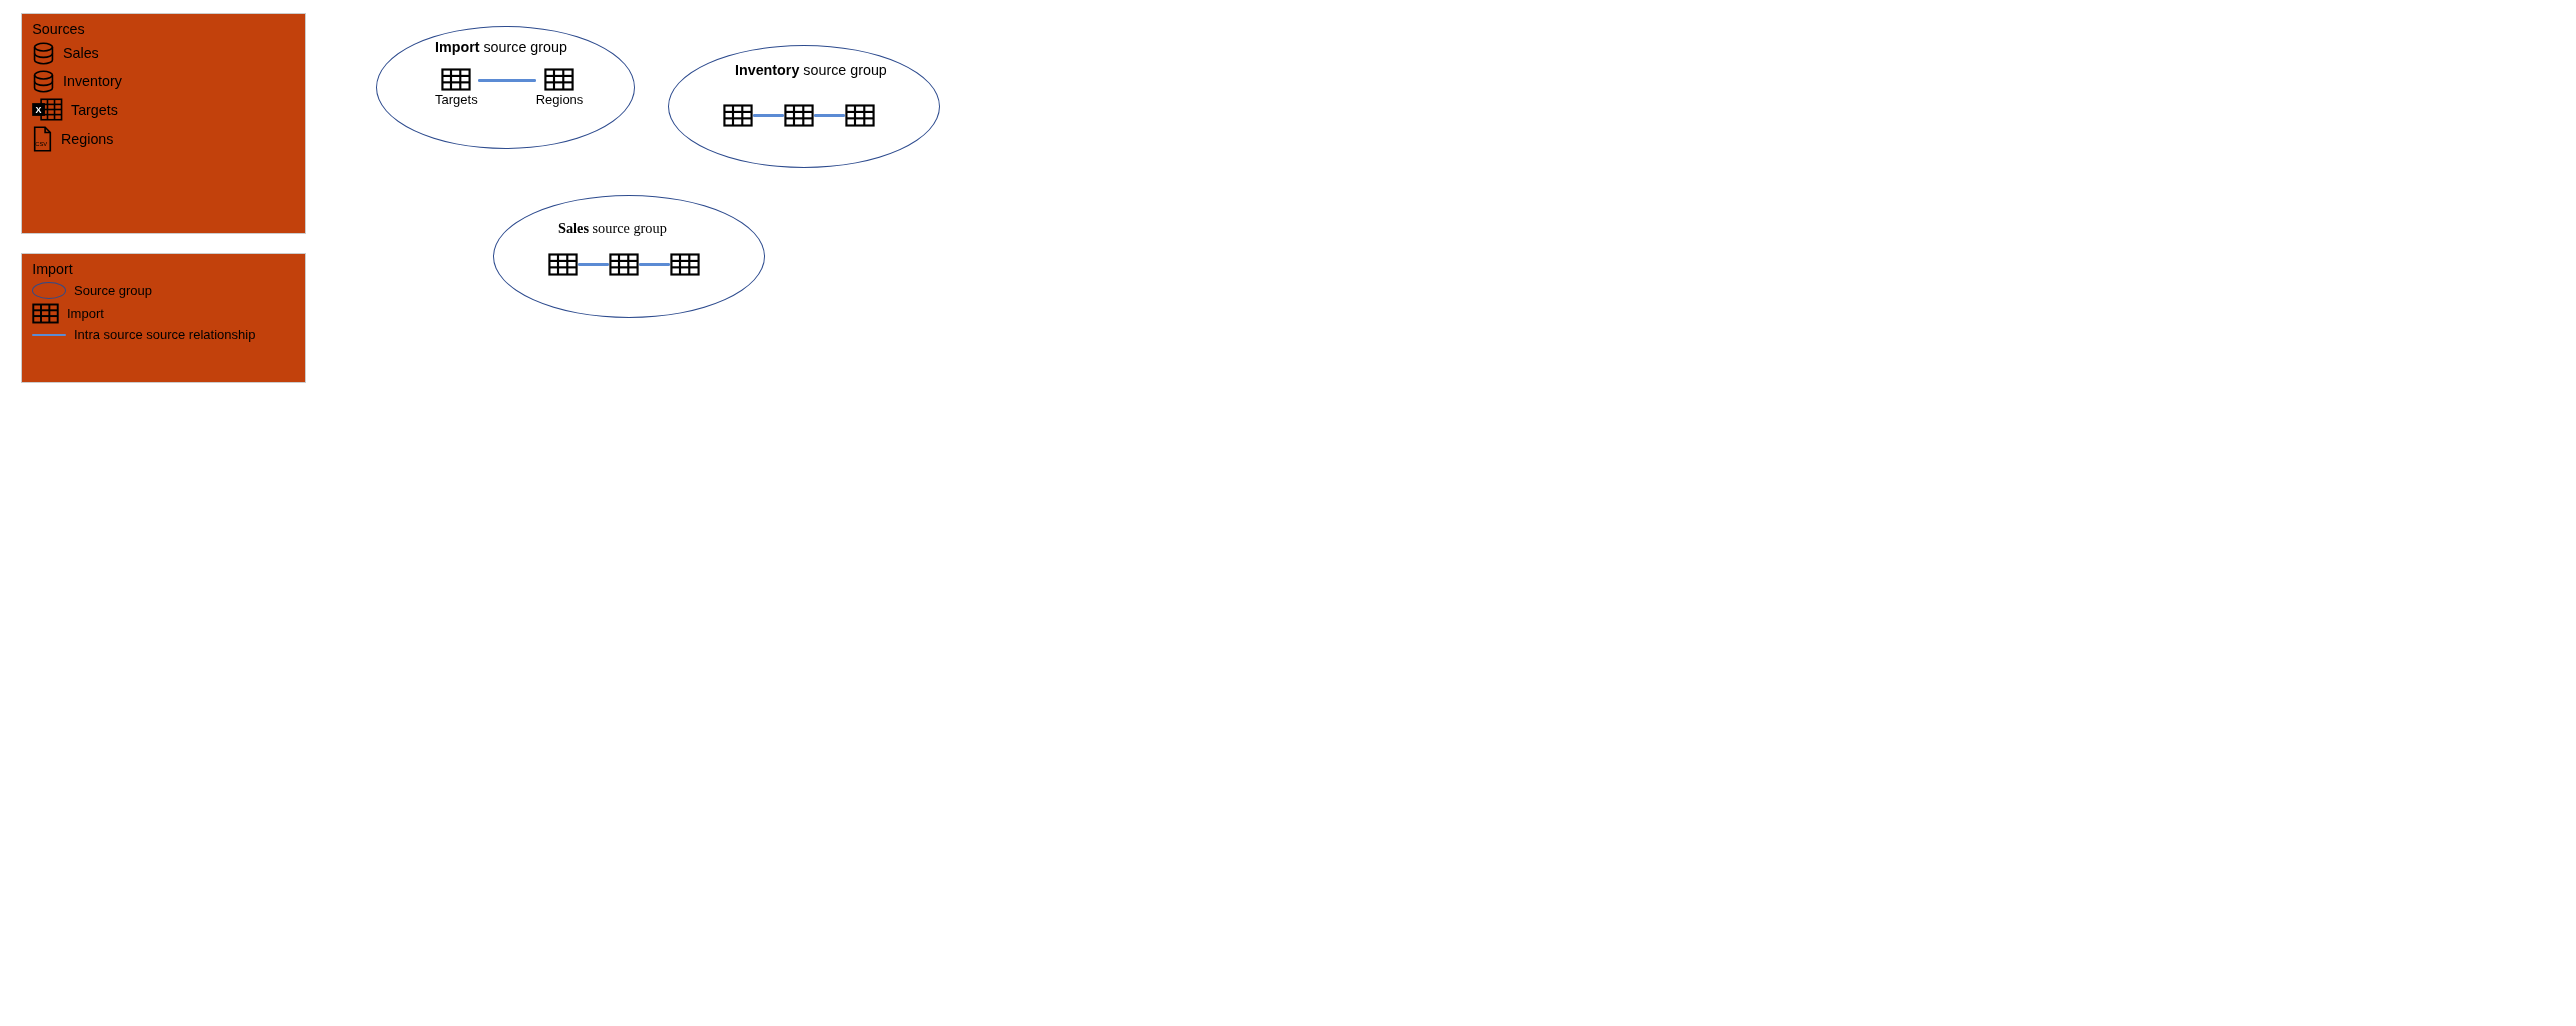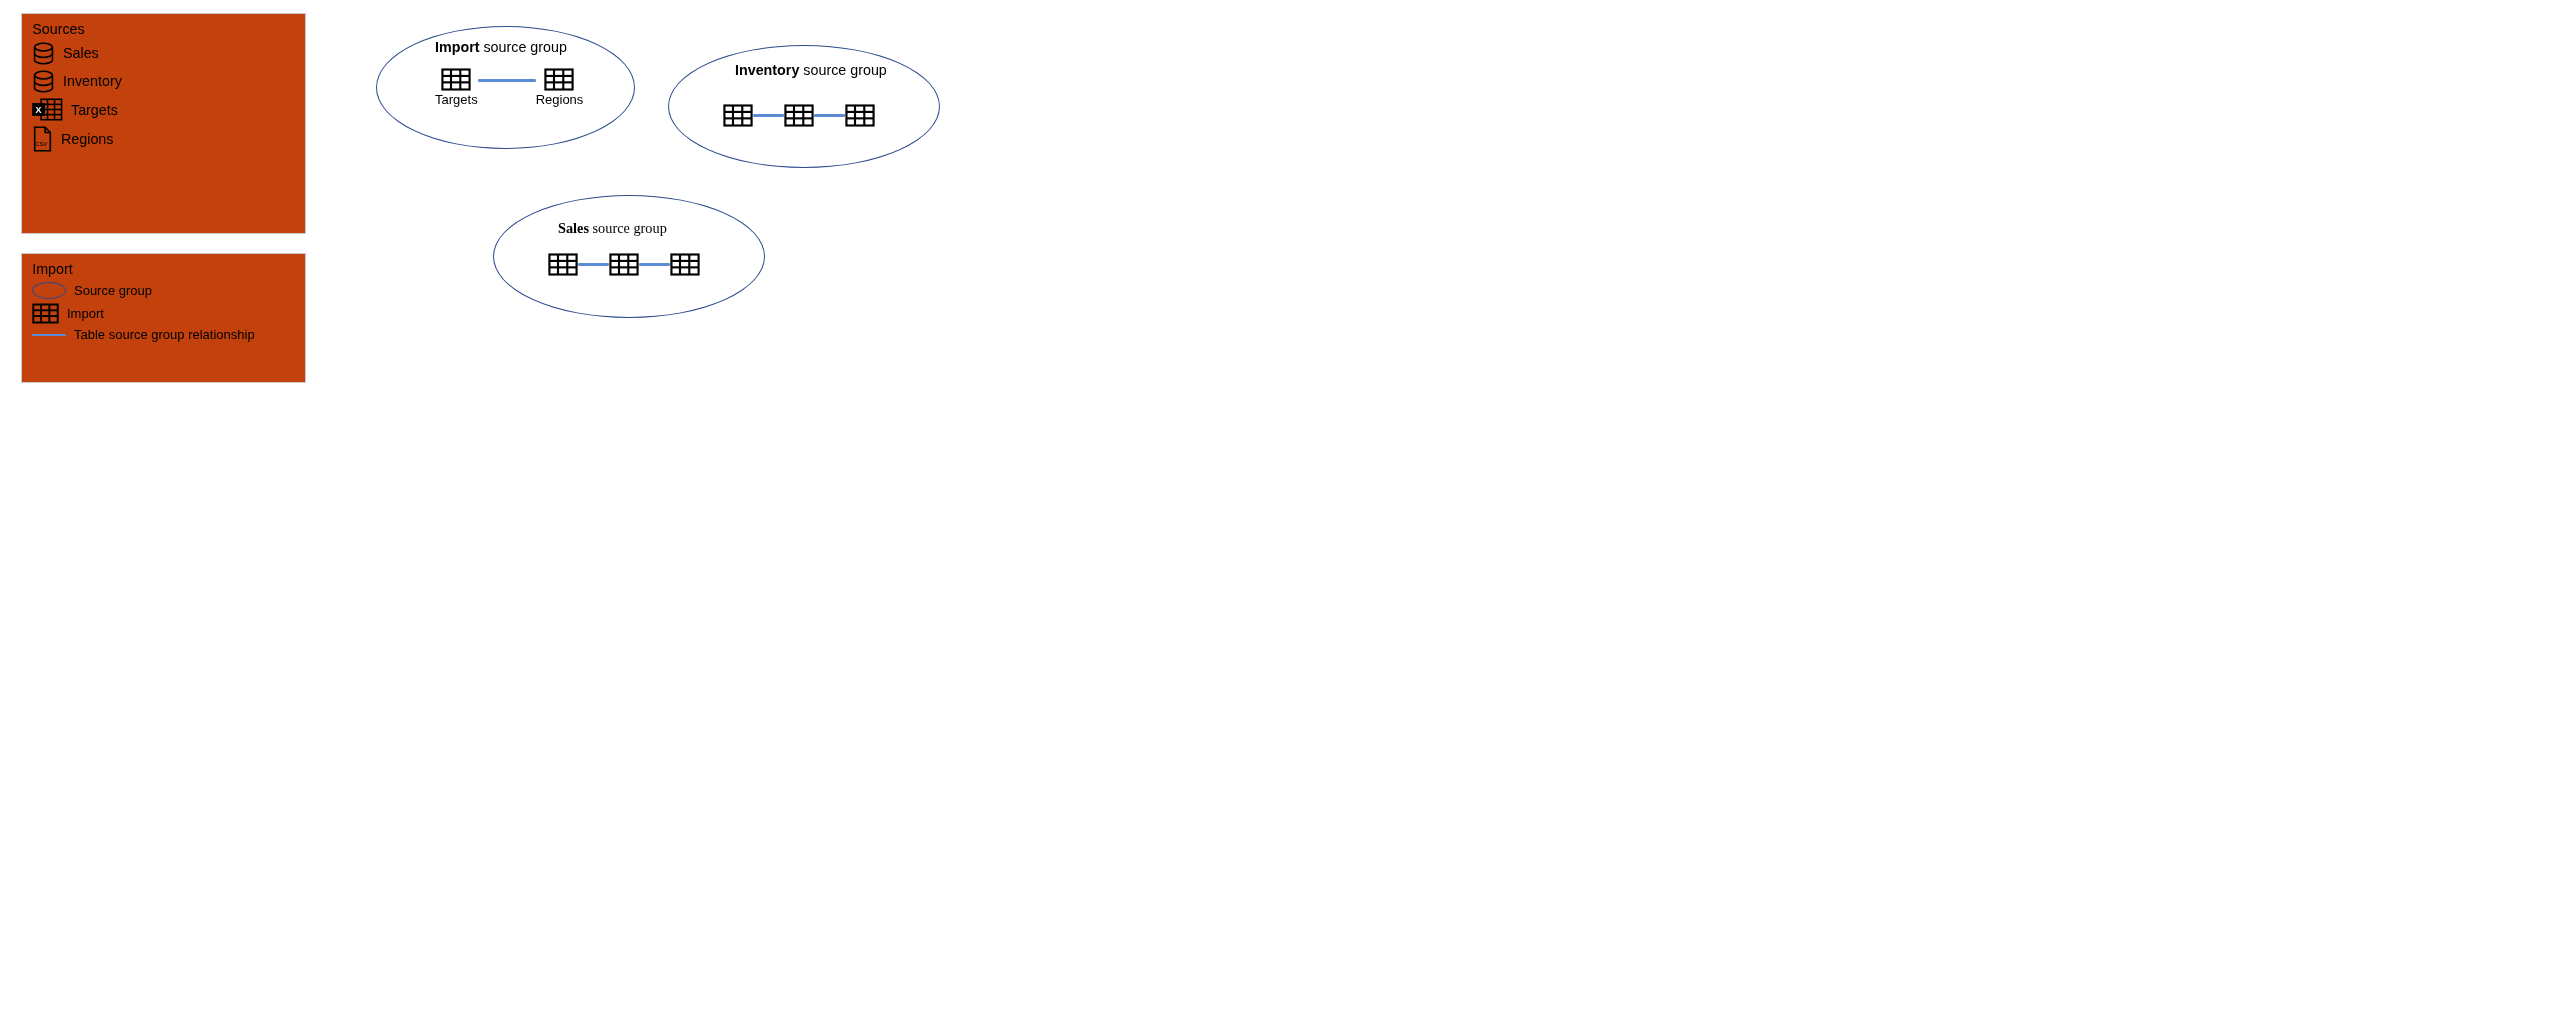--- a/index.html
+++ b/index.html
@@ -148,21 +148,21 @@
         <line x1="2" y1="11" x2="40" y2="11" stroke="#000" stroke-width="3"></line>
         <line x1="2" y1="20" x2="40" y2="20" stroke="#000" stroke-width="3"></line>
         <line x1="14" y1="2" x2="14" y2="30" stroke="#000" stroke-width="3"></line>
         <line x1="27" y1="2" x2="27" y2="30" stroke="#000" stroke-width="3"></line>
       </svg>
       <span>Import</span>
     </div>
 
     <div class="legend-row">
       <div class="legend-line"></div>
-      <span>Table source group relationship</span>
+      <span>Intra source source relationship</span>
     </div>
   </div>
 
   <div class="group-ellipse" style="left:363px; top:13px; width:259px; height:123px;"></div>
   <div class="group-title" style="left:422px; top:26px; width:143px;">
     <b>Import</b><span> source group</span>
   </div>
   <div class="tables-row" style="left:422px; top:55px;">
     <div class="tbl-col">
       <svg class="icon" width="30" height="23" viewBox="0 0 42 32">

